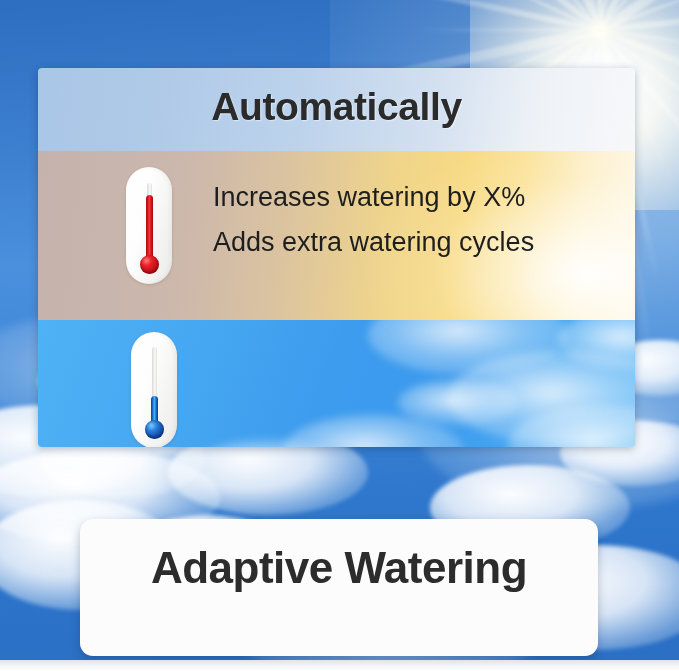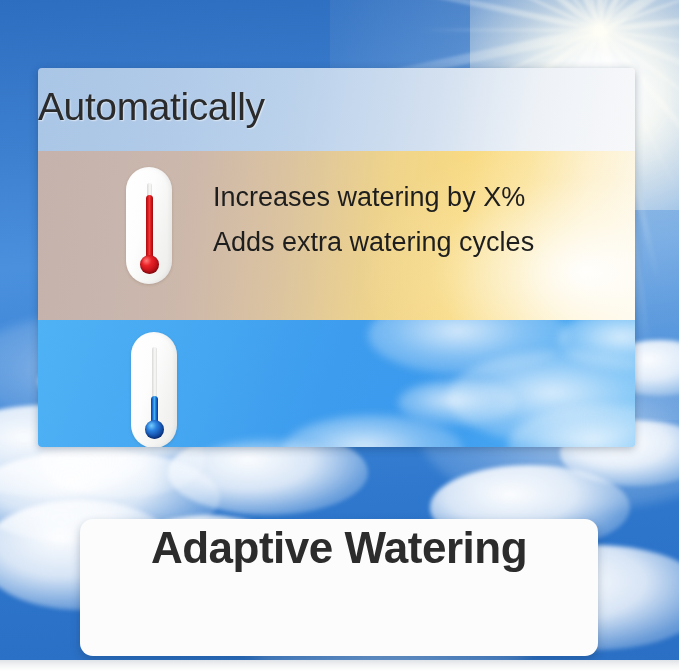--- a/index.html
+++ b/index.html
@@ -115,23 +115,23 @@
                 #b0cae8 22%,
                 #bdd3ec 45%,
                 #d3e0f0 66%,
                 #eef2f7 83%,
                 #f7f8fa 100%);
   }
   .band-head .htitle {
     position: absolute;
     left: 0; right: 0;
     top: 17px;
-    text-align: left;
+    text-align: center;
     font-size: 39px;
-    font-weight: normal;
+    font-weight: bold;
     color: #2b2b2b;
     letter-spacing: -0.4px;
     text-shadow: 1px 1px 1.5px rgba(255,255,255,0.55);
   }
 
   
   .band-warm {
     position: relative;
     height: 169px;
     background:
@@ -277,20 +277,21 @@
     letter-spacing: -0.5px;
   }
   #titlecard .t1 {
     font-size: 40px;
     padding-top: 15px;
     line-height: 54px;
   }
   #titlecard .t2 {
     font-size: 44px;
     line-height: 58px;
+    margin-top: 20px;
   }
   .base-strip {
     position: absolute;
     left: 0; top: 660px;
     width: 679px; height: 11px;
     background: linear-gradient(to bottom, #dfe3e7 0%, #f3f4f5 50%, #ffffff 100%);
   }
 </style>
 </head>
 <body>

